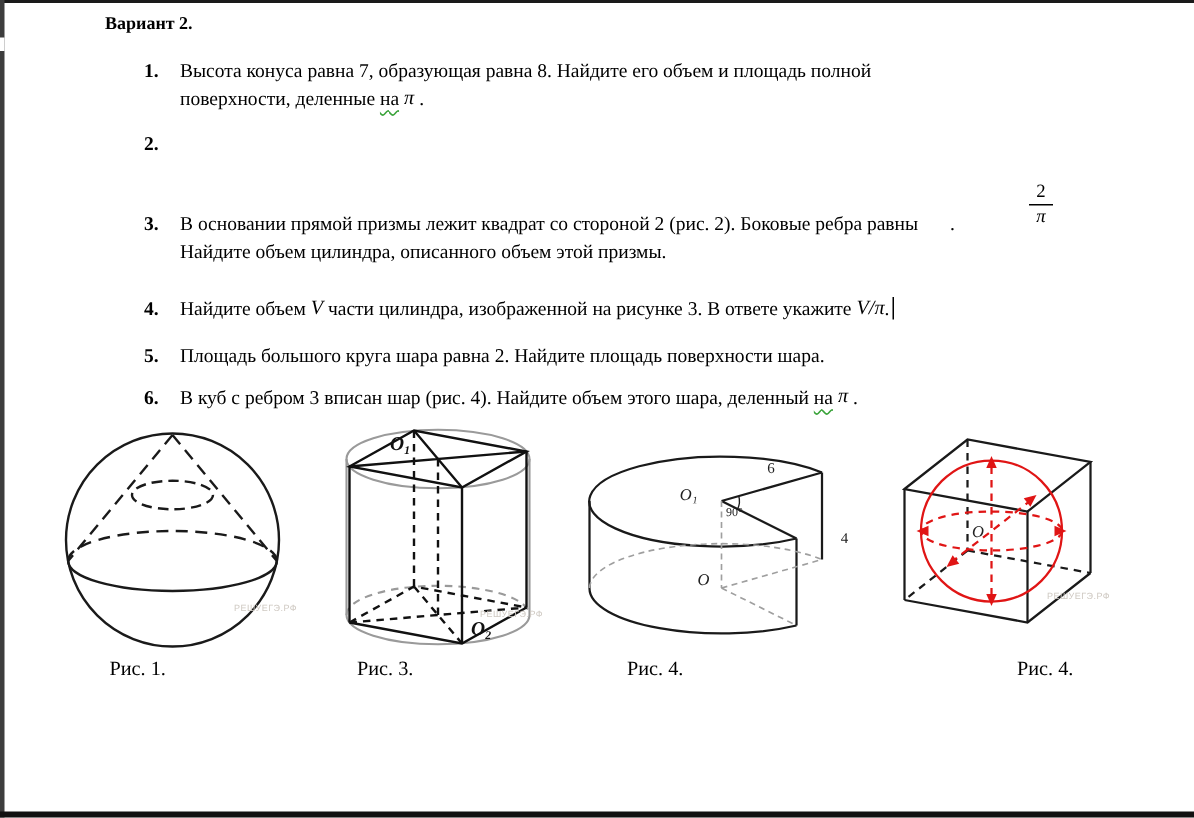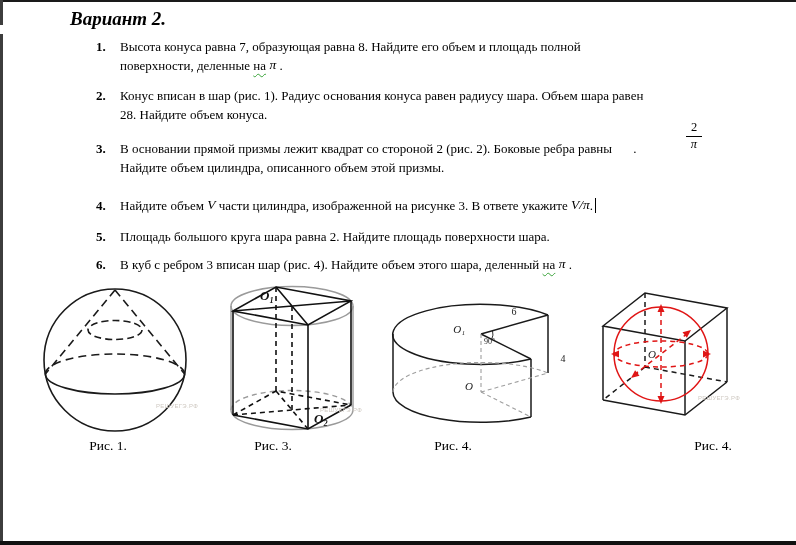--- a/index.html
+++ b/index.html
@@ -6,36 +6,36 @@
   body{
     width:796px;height:545px;position:relative;overflow:hidden;
     background:#ffffff;font-family:"Liberation Serif", serif;color:#000;
   }
   
   .edge-left{position:absolute;left:0;top:0;width:3px;height:545px;background:#3d3d3d;}
   .edge-left-gap{position:absolute;left:0;top:25px;width:3px;height:9px;background:#ffffff;}
   .edge-top{position:absolute;left:0;top:0;width:796px;height:2px;background:#1a1a1a;}
   .edge-bottom{position:absolute;left:0;top:541px;width:796px;height:4px;background:#111;}
 
-  .doc-title{position:absolute;left:70px;top:8px;font-size:19px;font-weight:bold;font-style:italic;}
+  .doc-title{position:absolute;left:70px;top:8px;font-size:12px;font-weight:bold;}
 
   .problem{position:absolute;left:96px;display:flex;font-size:13px;line-height:19px;}
   .pnum{font-weight:bold;width:24px;flex:none;}
   .ptext{width:652px;position:relative;}
   .sq{text-decoration:underline;text-decoration-style:wavy;text-decoration-color:#3aa33a;
       text-decoration-thickness:1px;text-underline-offset:3px;}
   .mathit{font-style:italic;font-size:13.5px;position:relative;top:-1px;font-family:"Liberation Serif",serif;}
   .fracslot{display:inline-block;width:18px;}
   .frac{position:absolute;left:566px;top:-18px;width:16px;text-align:center;line-height:1;font-size:12.5px;}
   .frac .fn{display:block;padding-bottom:2px;}
   .frac .fd{display:block;border-top:1.2px solid #000;padding-top:1.5px;font-style:italic;}
   .caret{display:inline-block;width:1.5px;height:15px;background:#000;vertical-align:-3px;margin-left:2px;}
 
   .fig{position:absolute;}
-  .cap{position:absolute;top:438px;width:70px;text-align:center;font-size:13.5px;}
+  .cap{position:absolute;top:438px;width:70px;text-align:left;font-size:13.5px;}
   .figlabel{font-family:"Liberation Serif",serif;font-style:italic;font-weight:bold;font-size:13px;fill:#111;}
   .figlabel-sm{font-family:"Liberation Serif",serif;font-style:italic;font-size:11px;fill:#222;}
   .fignum{font-family:"Liberation Serif",serif;font-size:10px;fill:#222;}
   .figdeg{font-family:"Liberation Serif",serif;font-size:8px;fill:#222;}
   .watermark{position:absolute;font-size:6px;color:#cfc9c2;letter-spacing:.3px;font-family:"Liberation Sans",sans-serif;}
 </style>
 </head>
 <body>
 
 <div class="edge-top"></div>
@@ -49,22 +49,21 @@
   <span class="pnum">1.</span>
   <div class="ptext">
     <span>Высота конуса равна 7, образующая равна 8. Найдите его объем и площадь полной</span><br>
     <span>поверхности, деленные </span><span class="sq">на</span><span class="mathit"> π</span><span> .</span>
   </div>
 </div>
 
 <div class="problem" style="top:86px">
   <span class="pnum">2.</span>
   <div class="ptext">
-    <span>Конус вписан в шар (рис. 1). Радиус основания конуса равен радиусу шара. Объем шара равен</span><br>
-    <span>28. Найдите объем конуса.</span>
+    <br>
   </div>
 </div>
 
 <div class="problem" style="top:139px">
   <span class="pnum">3.</span>
   <div class="ptext">
     <span>В основании прямой призмы лежит квадрат со стороной 2 (рис. 2). Боковые ребра равны</span><span class="fracslot"></span><span class="frac">
         <span class="fn">2</span>
         <span class="fd">π</span>
       </span><span> .</span><br>

